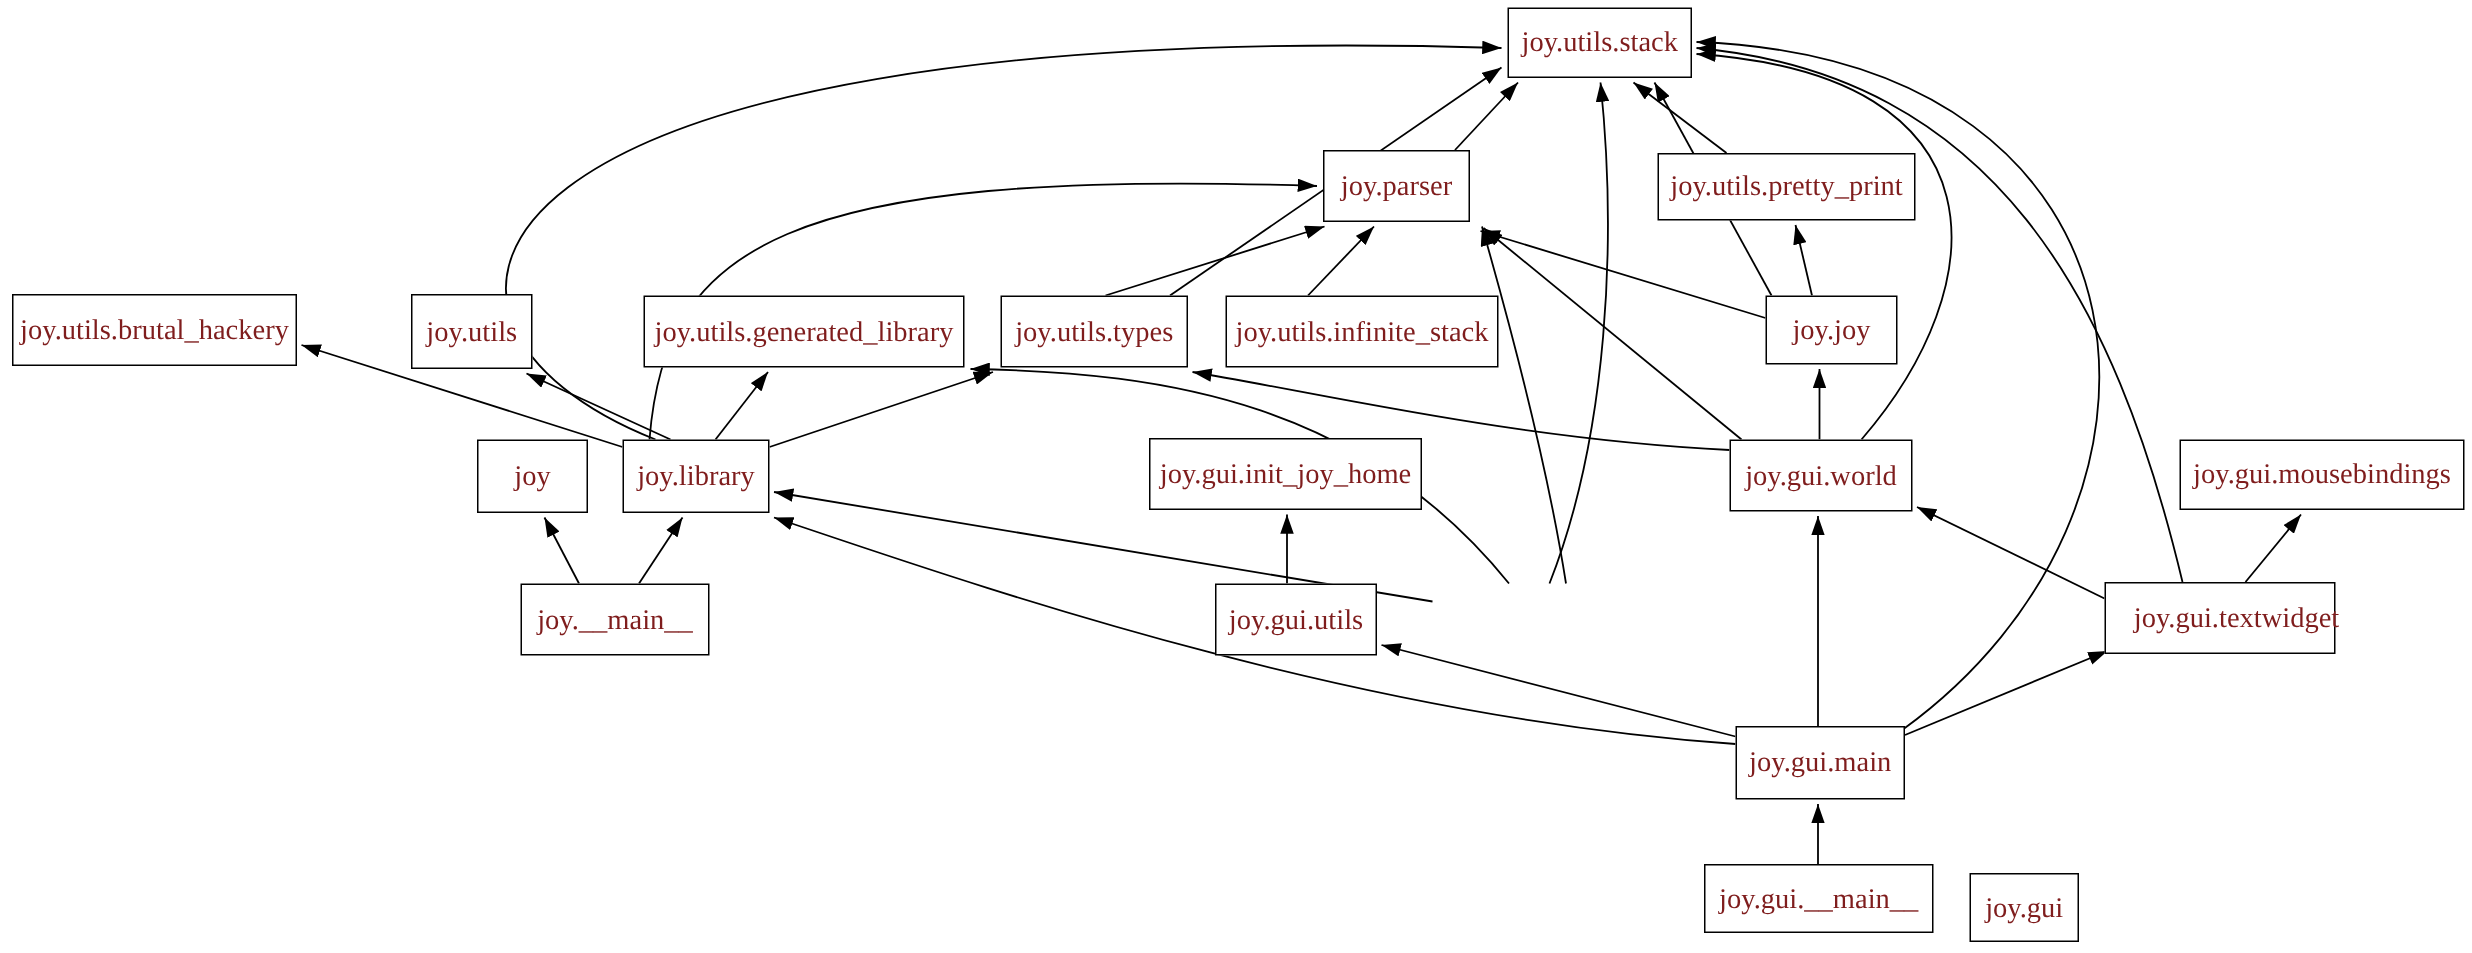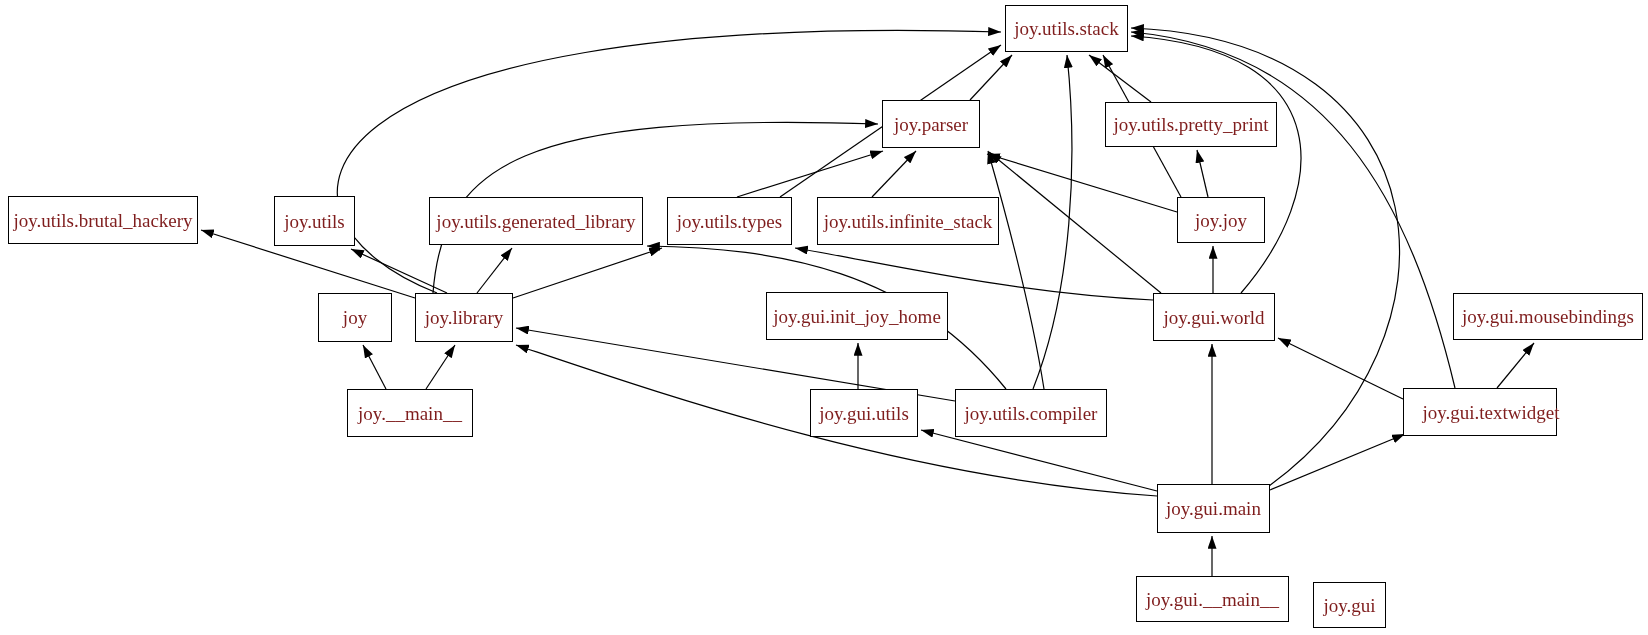--- a/index.html
+++ b/index.html
@@ -99,19 +99,18 @@
   <div class="node" style="left: 429px; top: 197px; width: 214px; height: 48px;">joy.utils.generated_library</div>
   <div class="node" style="left: 817px; top: 197px; width: 182px; height: 48px;">joy.utils.infinite_stack</div>
   <div class="node" style="left: 1177px; top: 197px; width: 88px; height: 46px;">joy.joy</div>
   <div class="node" style="left: 318px; top: 293px; width: 74px; height: 49px;">joy</div>
   <div class="node" style="left: 766px; top: 292px; width: 182px; height: 48px;">joy.gui.init_joy_home</div>
   <div class="node" style="left: 415px; top: 293px; width: 98px; height: 49px;">joy.library</div>
   <div class="node" style="left: 1153px; top: 293px; width: 122px; height: 48px;">joy.gui.world</div>
   <div class="node" style="left: 1453px; top: 293px; width: 190px; height: 47px;">joy.gui.mousebindings</div>
   <div class="node" style="left: 347px; top: 389px; width: 126px; height: 48px;">joy.__main__</div>
   <div class="node" style="left: 810px; top: 389px; width: 108px; height: 48px;">joy.gui.utils</div>
-  <div class="node" style="left: 955px; top: 389px; width: 152px; height: 48px;">joy.utils.compiler</div>
   <div class="node" style="left: 1403px; top: 388px; width: 154px; height: 48px; padding-left: 22px;">joy.gui.textwidget</div>
   <div class="node" style="left: 1157px; top: 484px; width: 113px; height: 49px;">joy.gui.main</div>
   <div class="node" style="left: 1136px; top: 576px; width: 153px; height: 46px;">joy.gui.__main__</div>
   <div class="node" style="left: 1313px; top: 582px; width: 73px; height: 46px;">joy.gui</div>
 
 </div>
 
 </body></html>

